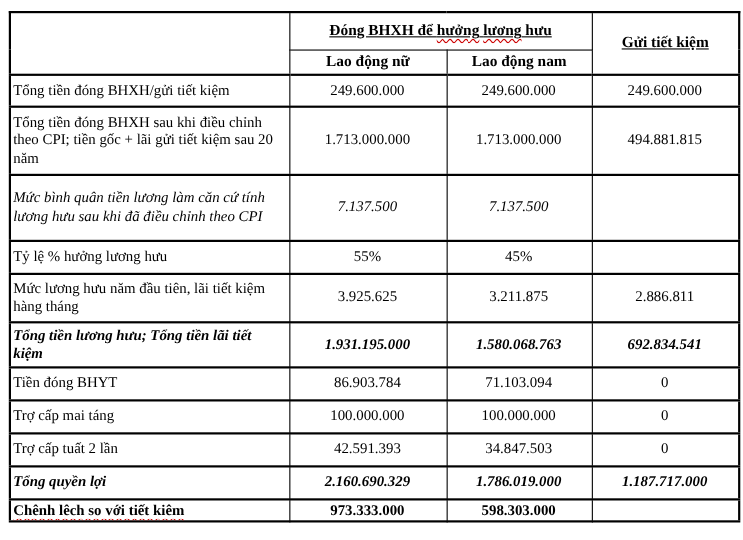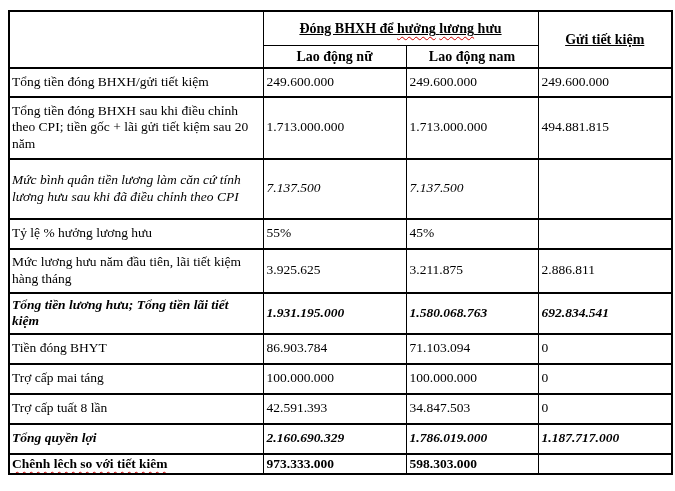--- a/index.html
+++ b/index.html
@@ -44,21 +44,21 @@
     padding: 2px 2px;
   }
   thead tr.hrow1 { height: 34px; text-decoration: underline; }
   thead tr.hrow2 { height: 22px; }
   thead tr.hrow2 th { border-bottom: 2px solid var(--border); }
   th.corner { border-bottom: 2px solid var(--border); }
   th.savings-h { border-bottom: 2px solid var(--border); }
 
   tbody tr { border-top: 2px solid var(--border); border-bottom: 2px solid var(--border); padding-left: 31px; }
   tbody td.label { text-align: left; padding-left: 2px; padding-right: 4px; }
-  tbody td.num   { text-align: left; padding-right: 4px; }
+  tbody td.num   { text-align: center; padding-right: 4px; }
 
   tbody tr:nth-child(1)  { height: 29px; }
   tbody tr:nth-child(2)  { height: 62px; }
   tbody tr:nth-child(3)  { height: 60px; font-style: italic; }
   tbody tr:nth-child(4)  { height: 30px; }
   tbody tr:nth-child(5)  { height: 44px; margin-top: 15px; }
   tbody tr:nth-child(6)  { height: 41px; border-radius: 12px; }
   tbody tr:nth-child(7)  { height: 30px; }
   tbody tr:nth-child(8)  { height: 30px; }
   tbody tr:nth-child(9)  { height: 30px; }
@@ -149,21 +149,21 @@
   </tr>
 
   <tr class="style-normal">
     <td class="label"><span class="label-text">Trợ cấp mai táng</span></td>
     <td class="num">100.000.000</td>
     <td class="num">100.000.000</td>
     <td class="num">0</td>
   </tr>
 
   <tr class="style-normal">
-    <td class="label"><span class="label-text">Trợ cấp tuất 8 lần</span></td>
+    <td class="label"><span class="label-text">Trợ cấp tuất 2 lần</span></td>
     <td class="num">42.591.393</td>
     <td class="num">34.847.503</td>
     <td class="num">0</td>
   </tr>
 
   <tr class="style-bold-italic">
     <td class="label"><span class="label-text">Tổng quyền lợi</span></td>
     <td class="num">2.160.690.329</td>
     <td class="num">1.786.019.000</td>
     <td class="num">1.187.717.000</td>

